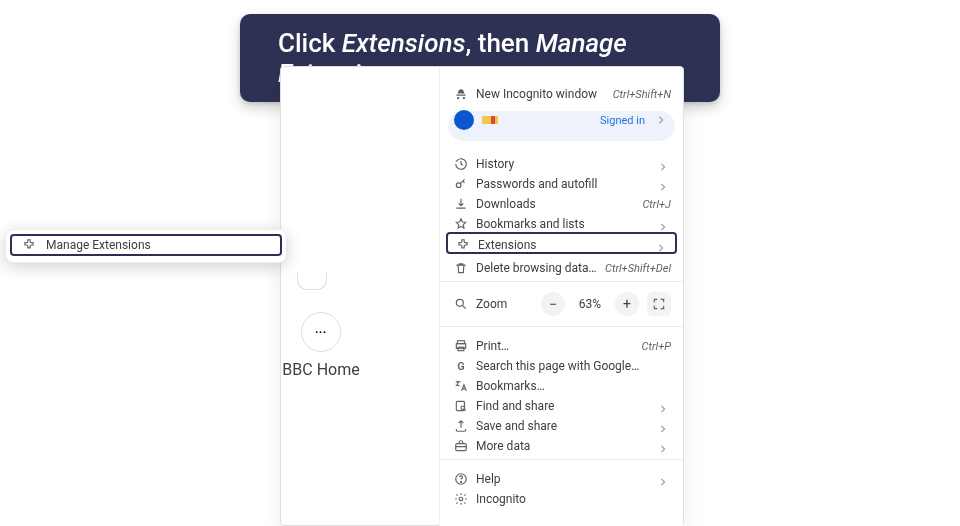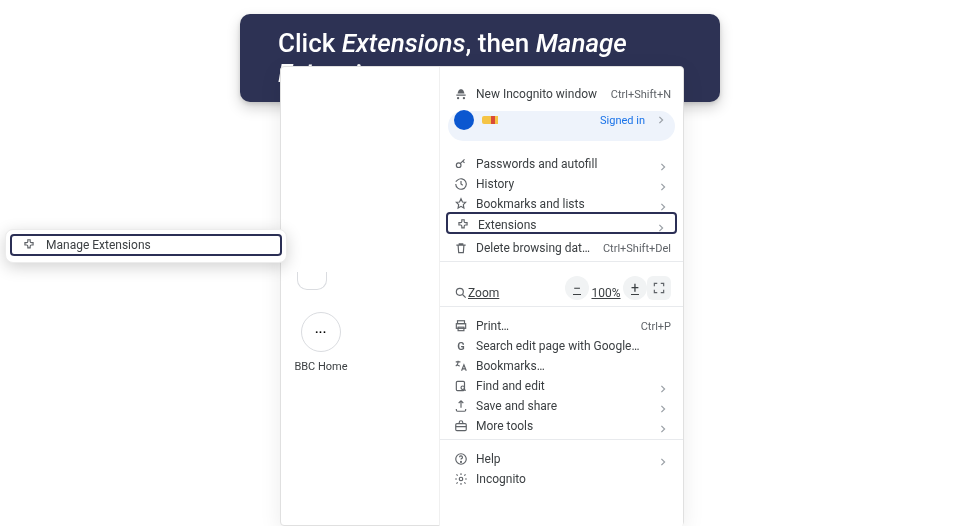--- a/index.html
+++ b/index.html
@@ -53,21 +53,21 @@
     display: flex;
     gap: 38px;
   }
   .tile { display:flex; flex-direction:column; align-items:center; gap:8px; width:60px;}
   .tile-circle {
     width: 40px; height: 40px; border-radius: 50%;
     background: #f1f3f4; display:flex; align-items:center; justify-content:center;
     color:#5f6368; font-size:16px; position: relative;
   }
   .tile-circle.bordered { background:#fff; border:1px solid #dadce0;}
-  .tile-label { font-size:11px; color:#3c4043; white-space:nowrap;}
+  .tile-label { font-size:16px; color:#3c4043; white-space:nowrap;}
   .brit-icon {
     width:26px;height:26px;border-radius:6px;background:#1a3a6e;
     display:flex;align-items:center;justify-content:center;color:#fff;font-size:12px;
   }
 
   
   .frag {
     position:absolute; left:16px; top:205px;
     width:30px; height:18px; border:1px solid #dadce0; border-top:none;
     border-radius: 0 0 10px 10px; background:#fff;
@@ -109,41 +109,41 @@
     display: flex; align-items: flex-end;
     height: 20px;
     padding: 0 12px 0 14px;
     gap: 8px;
     color: #3c4043;
     font-size: 12px;
     white-space: nowrap;
     position: relative;
   }
   .row .grow { flex: 1 1 auto; overflow:hidden; text-overflow:ellipsis;}
-  .row .short { font-size: 11px; color:#5f6368; text-align:right;}
+  .row .short { font-size: 11px; color:#5f6368; text-align:right;font-style:italic;}
   .row .icon { width:14px; height:14px; display:flex; align-items:center; justify-content:center; color:#5f6368; flex:0 0 14px;}
   .row .chev { width:12px; color:#9aa0a6; font-size:10px; flex:0 0 12px; text-align:right;}
   .row.hl {
     border:2px solid #2b2f55; border-radius:4px; margin: 1px 6px; padding:0 6px 0 8px;
     height: 22px;
   }
   .sep { height:1px; background:#e8eaed; margin:6px 0;}
   .profile-row {
     display:flex; align-items:center; height:30px; margin:4px 8px;
     background:#eef3fb; border-radius:16px; padding:0 10px 12px 6px; gap:8px;
   }
   .avatar { width:20px;height:20px;border-radius:50%;background:#0b57d0;}
   .blurred { height:8px; flex:1 1 auto;
     background: linear-gradient(90deg,#f5c445 22%,#d94a38 22% 33%,#f5c445 33% 40%, transparent 40%);
     border-radius:2px; max-width:40px;}
   .signed { font-size:11px; color:#1a73e8; margin-left:auto; padding-right:4px;}
   .profile-row .chev { color:#9aa0a6; font-size:10px;}
 
   .zoom-row {
-    display:flex; align-items:flex-end; height:32px; padding:0 12px 0 14px; text-decoration:underline;
+    display:flex; align-items:center; height:32px; padding:0 12px 0 14px; gap:8px;
   }
   .zoom-row .icon{width:14px;height:14px;color:#5f6368;flex:0 0 14px;display:flex;align-items:center;justify-content:center;}
   .zoom-row .lbl{flex:1 1 auto;font-size:12px;color:#3c4043;}
   .zbtn{width:24px;height:24px;border-radius:50%;display:flex;align-items:center;justify-content:center;font-size:14px;color:#3c4043;}
   .zbtn.circle{background:#f1f3f4;}
   .zval{font-size:12px;color:#3c4043;width:34px;text-align:center;}
   .fsbtn{width:24px;height:24px;border-radius:6px;background:#f1f3f4;display:flex;align-items:center;justify-content:center;}
 
   svg { width: 14px; height: 14px; display:block; }
   .chev-svg { width: 8px; height:8px; }
@@ -204,47 +204,56 @@
             <path d="M3 1l4 4-4 4" fill="none" stroke="currentColor" stroke-width="1.5"></path>
           </svg>
       </span>
     </div>
 
     <div style="height:6px"></div>
 
     <div class="row">
       <span class="icon">
         <svg viewBox="0 0 24 24" fill="none" stroke="currentColor" stroke-width="2">
+            <path d="M3 12a9 9 0 1 0 3-6.7L3 8"></path>
+            <path d="M12 7v5l3 2"></path>
+          </svg>
+      </span>
+      <span class="grow">History</span>
+      <span class="chev">
+        <svg class="chev-svg" viewBox="0 0 10 10">
+            <path d="M3 1l4 4-4 4" fill="none" stroke="currentColor" stroke-width="1.5"></path>
+          </svg>
+      </span>
+    </div>
+
+    <div class="row">
+      <span class="icon">
+        <svg viewBox="0 0 24 24" fill="none" stroke="currentColor" stroke-width="2">
             <circle cx="8" cy="14" r="4"></circle>
             <path d="M11 11l7-7m-3 3l3 3"></path>
           </svg>
       </span>
       <span class="grow">Passwords and autofill</span>
       <span class="chev">
         <svg class="chev-svg" viewBox="0 0 10 10">
             <path d="M3 1l4 4-4 4" fill="none" stroke="currentColor" stroke-width="1.5"></path>
           </svg>
       </span>
     </div>
 
     <div class="row">
       <span class="icon">
         <svg viewBox="0 0 24 24" fill="none" stroke="currentColor" stroke-width="2">
-            <path d="M3 12a9 9 0 1 0 3-6.7L3 8"></path>
-            <path d="M12 7v5l3 2"></path>
-          </svg>
-      </span>
-      <span class="grow">History</span>
-      <span class="chev">
-        <svg class="chev-svg" viewBox="0 0 10 10">
-            <path d="M3 1l4 4-4 4" fill="none" stroke="currentColor" stroke-width="1.5"></path>
-          </svg>
-      </span>
-    </div>
-
+            <path d="M12 3v12m0 0l-4-4m4 4l4-4M4 19h16"></path>
+          </svg>
+      </span>
+      <span class="grow">Downloads</span>
+      <span class="short">Ctrl+J</span>
+    </div>
 
     <div class="row">
       <span class="icon">
         <svg viewBox="0 0 24 24" fill="none" stroke="currentColor" stroke-width="2">
             <path d="M12 3l2.5 5.5L20 9l-4 4 1 6-5-3-5 3 1-6-4-4 5.5-.5L12 3z"></path>
           </svg>
       </span>
       <span class="grow">Bookmarks and lists</span>
       <span class="chev">
         <svg class="chev-svg" viewBox="0 0 10 10">
@@ -281,21 +290,21 @@
 
     <div class="zoom-row">
       <span class="icon">
         <svg viewBox="0 0 24 24" fill="none" stroke="currentColor" stroke-width="2">
             <circle cx="10" cy="10" r="6"></circle>
             <path d="M15 15l5 5"></path>
           </svg>
       </span>
       <span class="lbl">Zoom</span>
       <span class="zbtn circle">−</span>
-      <span class="zval">100%</span>
+      <span class="zval">63%</span>
       <span class="zbtn circle">+</span>
       <span class="fsbtn">
         <svg viewBox="0 0 24 24" width="12" height="12" fill="none" stroke="#5f6368" stroke-width="2">
             <path d="M4 9V4h5M20 9V4h-5M4 15v5h5M20 15v5h-5"></path>
           </svg>
       </span>
     </div>
 
     <div class="sep"></div>
 
@@ -306,41 +315,41 @@
             <rect x="4" y="8" width="16" height="8"></rect>
             <rect x="7" y="14" width="10" height="6"></rect>
           </svg>
       </span>
       <span class="grow">Print…</span>
       <span class="short">Ctrl+P</span>
     </div>
 
     <div class="row">
       <span class="icon" style="font-weight:600;color:#5f6368;font-size:11px;">G</span>
-      <span class="grow">Search edit page with Google…</span>
+      <span class="grow">Search this page with Google…</span>
     </div>
 
     <div class="row">
       <span class="icon">
         <svg viewBox="0 0 24 24" fill="none" stroke="currentColor" stroke-width="2">
             <path d="M3 5h8M7 3v2m0 0c0 4-2 6-4 7m2-3c1 2 3 3 5 3m3 8l4-10 4 10m-7-3h6"></path>
           </svg>
       </span>
       <span class="grow">Bookmarks…</span>
     </div>
 
     <div class="row">
       <span class="icon">
         <svg viewBox="0 0 24 24" fill="none" stroke="currentColor" stroke-width="2">
             <rect x="4" y="4" width="14" height="16" rx="2"></rect>
             <circle cx="15" cy="15" r="3"></circle>
             <path d="M17 17l3 3"></path>
           </svg>
       </span>
-      <span class="grow">Find and edit</span>
+      <span class="grow">Find and share</span>
       <span class="chev">
         <svg class="chev-svg" viewBox="0 0 10 10">
             <path d="M3 1l4 4-4 4" fill="none" stroke="currentColor" stroke-width="1.5"></path>
           </svg>
       </span>
     </div>
 
     <div class="row">
       <span class="icon">
         <svg viewBox="0 0 24 24" fill="none" stroke="currentColor" stroke-width="2">
@@ -355,21 +364,21 @@
       </span>
     </div>
 
     <div class="row">
       <span class="icon">
         <svg viewBox="0 0 24 24" fill="none" stroke="currentColor" stroke-width="2">
             <rect x="3" y="8" width="18" height="12" rx="2"></rect>
             <path d="M9 8V6a3 3 0 0 1 6 0v2M3 13h18"></path>
           </svg>
       </span>
-      <span class="grow">More tools</span>
+      <span class="grow">More data</span>
       <span class="chev">
         <svg class="chev-svg" viewBox="0 0 10 10">
             <path d="M3 1l4 4-4 4" fill="none" stroke="currentColor" stroke-width="1.5"></path>
           </svg>
       </span>
     </div>
 
     <div class="sep"></div>
 
     <div class="row">

